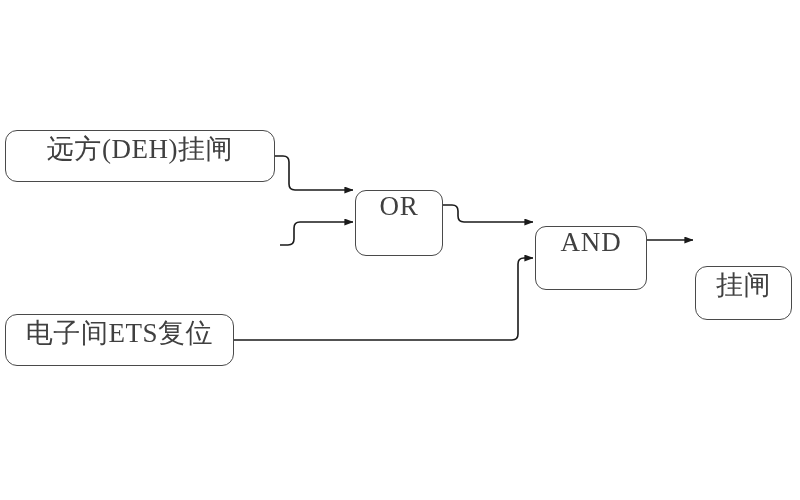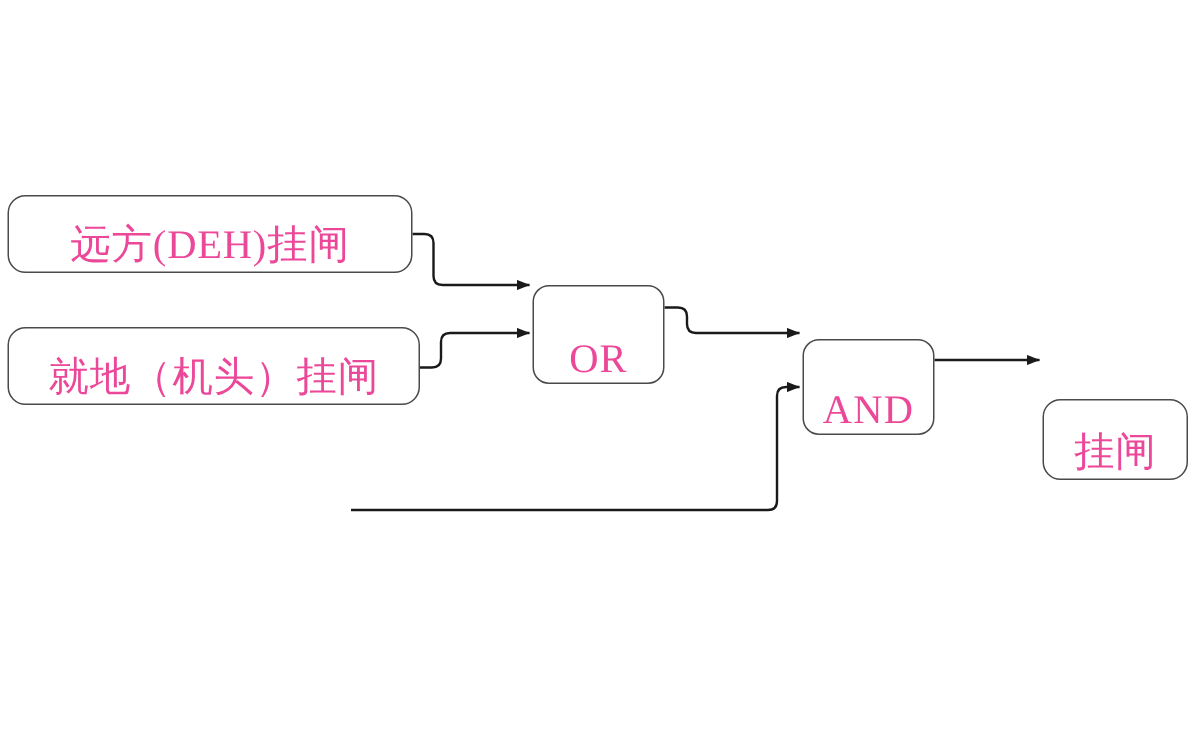--- a/index.html
+++ b/index.html
@@ -15,23 +15,23 @@
     font-family: "Liberation Serif", "DejaVu Serif", serif;
     overflow: hidden;
   }
   .node {
     position: absolute;
     box-sizing: border-box;
     background: #ffffff;
     border: 1.6px solid #4a4a4a;
     border-radius: 10px;
     display: flex;
-    align-items: flex-end;
+    align-items: flex-start;
     justify-content: center;
-    color: #ec4899;
+    color: #404040;
     letter-spacing: 0.02em;
     white-space: nowrap;
   }
   .node.input-node {
     font-size: 27px;
     border-radius: 12px;
   }
   .node.gate-node {
     font-size: 27px;
     border-radius: 11px;
@@ -79,30 +79,30 @@
 
     <path d="M 234,340 L 512,340 Q 518,340 518,334 L 518,264 Q 518,258 524,258 L 533,258" marker-end="url(#arrowhead)"></path>
 
     <path d="M 623,240 L 693,240" marker-end="url(#arrowhead)"></path>
   </svg>
 
   <div class="node input-node" style="left:5px; top:130px; width:270px; height:52px;">
     <span>远方(DEH)挂闸</span>
   </div>
 
-  <div class="node input-node" style="left:5px; top:218px; width:275px; height:52px;">
-    <span>就地（机头）挂闸</span>
+
+  <div class="node input-node" style="left:5px; top:314px; width:229px; height:52px;">
+    <span>电子间ETS复位</span>
   </div>
-
 
   <div class="node gate-node" style="left:355px; top:172px; width:88px; height:66px;">
     <span>OR</span>
   </div>
 
-  <div class="node gate-node" style="left:535px; top:208px; width:88px; height:64px;">
+  <div class="node gate-node" style="left:535px; top:208px; width:112px; height:64px;">
     <span>AND</span>
   </div>
 
   <div class="node output-node" style="left:695px; top:218px; width:97px; height:54px;">
     <span>挂闸</span>
   </div>
 
 </div>
 
 </body></html>

